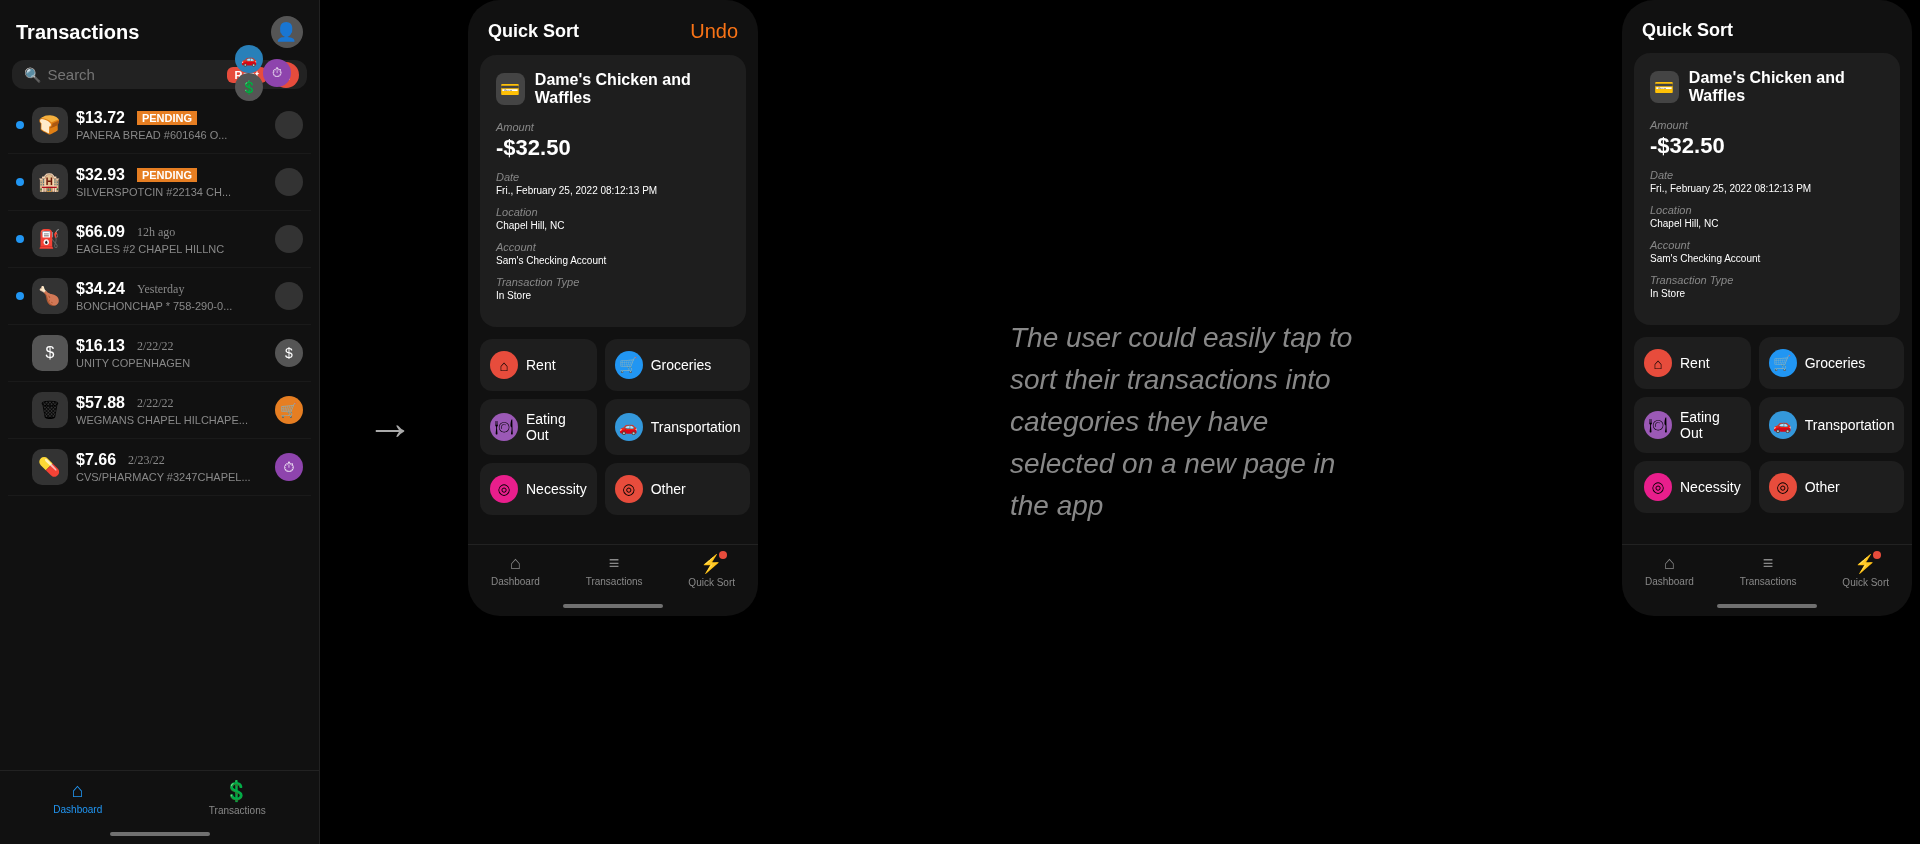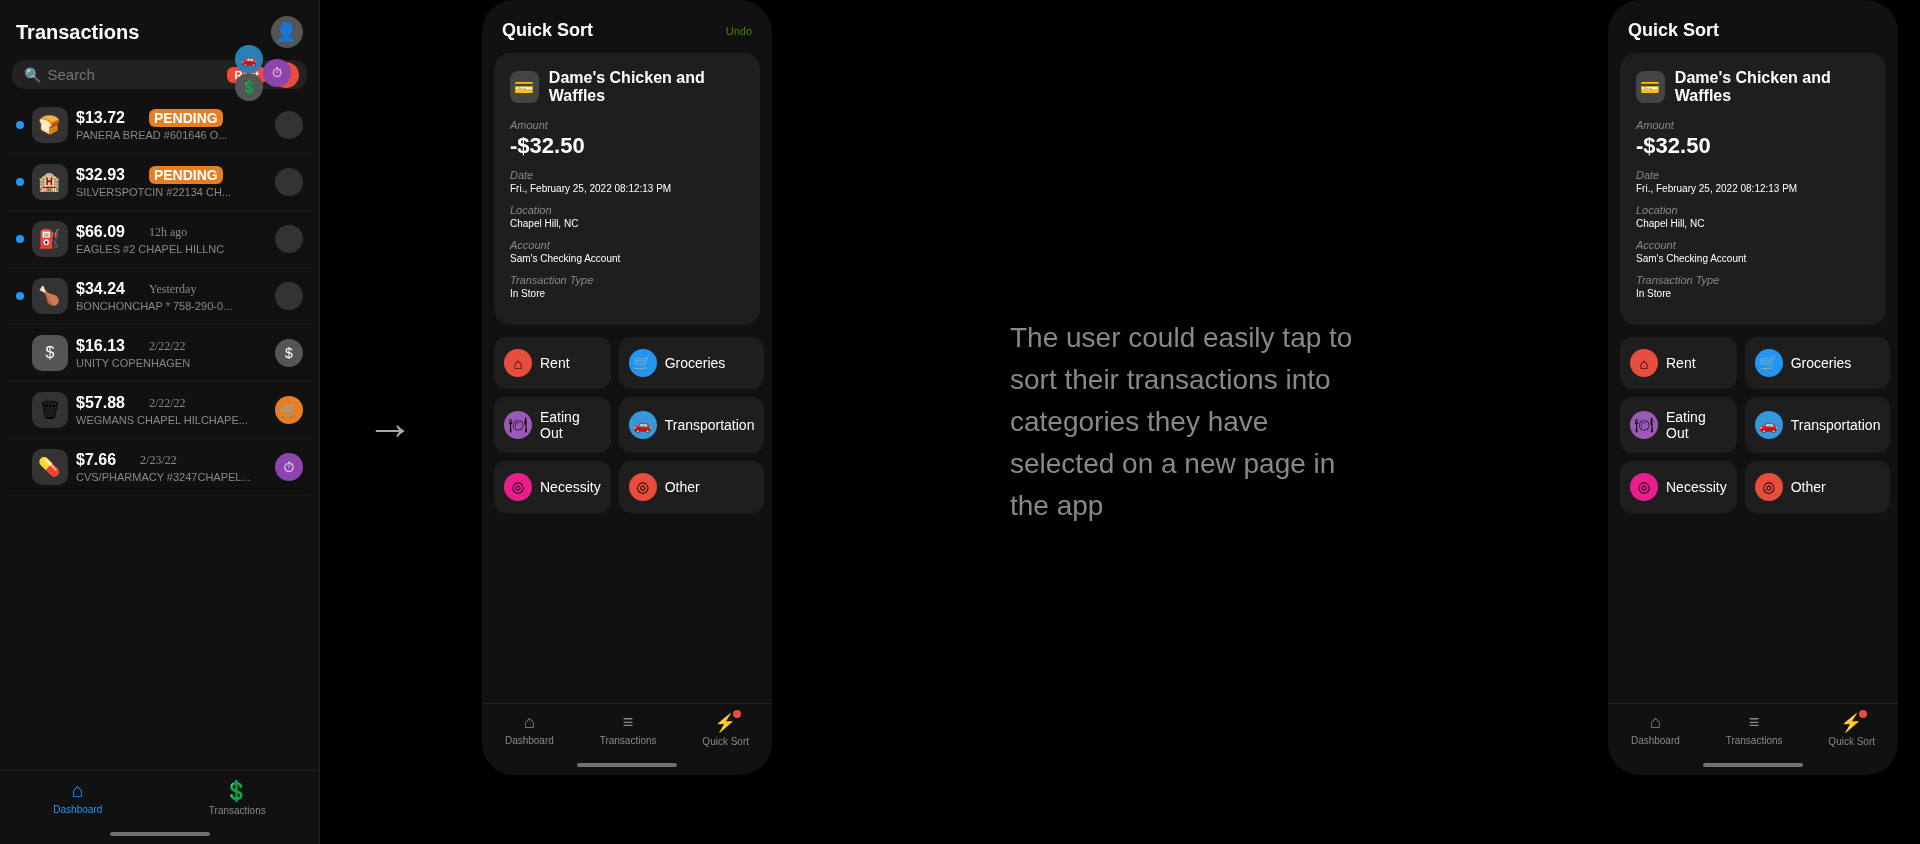--- a/index.html
+++ b/index.html
@@ -116,29 +116,29 @@
     }
     .trans-icon {
       width: 36px; height: 36px;
       border-radius: 10px;
       background: #333;
       display: flex; align-items: center; justify-content: center;
       font-size: 18px;
       flex-shrink: 0;
     }
     .trans-info { flex: 1; }
-    .trans-amount-row { display: flex; align-items: center; gap: 24px; }
+    .trans-amount-row { display: flex; align-items: center; gap: 12px; }
     .trans-amount { color: #fff; font-size: 16px; font-weight: 700; }
     .trans-badge-pending {
       background: #e67e22;
       color: #fff;
-      font-size: 14px;
+      font-size: 11px;
       font-weight: 700;
       padding: 1px 5px;
-      border-radius: 6px;
+      border-radius: 0;
     }
     .trans-time { color: #888; font-size: 12px; font-family: Liberation Serif, serif; }
     .trans-name { color: #888; font-size: 11px; margin-top: 2px; }
     .trans-circle {
       width: 28px; height: 28px;
       border-radius: 50%;
       background: #333;
       display: flex; align-items: center; justify-content: center;
       color: #aaa;
       font-size: 14px;
@@ -172,38 +172,38 @@
       flex-shrink: 0;
     }
     .arrow {
       color: #aaa;
       font-size: 48px;
     }
 
     
     .panel-quicksort {
       width: 290px;
-      height: 775px;
+      height: 616px;
       background: #111;
       display: flex;
       flex-direction: column;
       border-radius: 32px;
       overflow: hidden;
       flex-shrink: 0;
-      margin: 0 22px;
+      margin: 0 8px;
     }
 
     .qs-header {
       display: flex;
       align-items: center;
       justify-content: space-between;
       padding: 20px 20px 12px;
     }
     .qs-title { color: #fff; font-size: 18px; font-weight: 700; }
-    .qs-undo { color: #4d7c0f; font-size: 11px; text-align: center; }
+    .qs-undo { color: #f97316; font-size: 20px; text-align: center; }
 
     .qs-card {
       background: #1e1e1e;
       border-radius: 16px;
       margin: 0 12px 12px;
       padding: 16px;
     }
     .qs-card-header {
       display: flex; align-items: center; gap: 10px; margin-bottom: 14px;
     }
@@ -273,20 +273,21 @@
       border-radius: 50%;
     }
 
     
     .middle-text {
       flex: 1;
       display: flex;
       align-items: center;
       justify-content: center;
       padding: 40px;
+      font-style: italic;
     }
     .middle-text p {
       color: #888;
       font-size: 28px;
       line-height: 1.5;
       text-align: left;
       max-width: 360px;
     }
 
     

